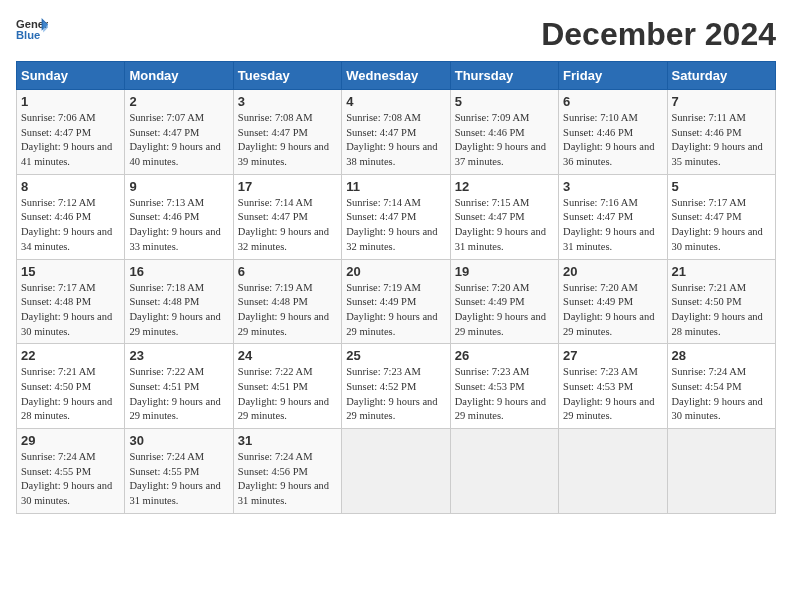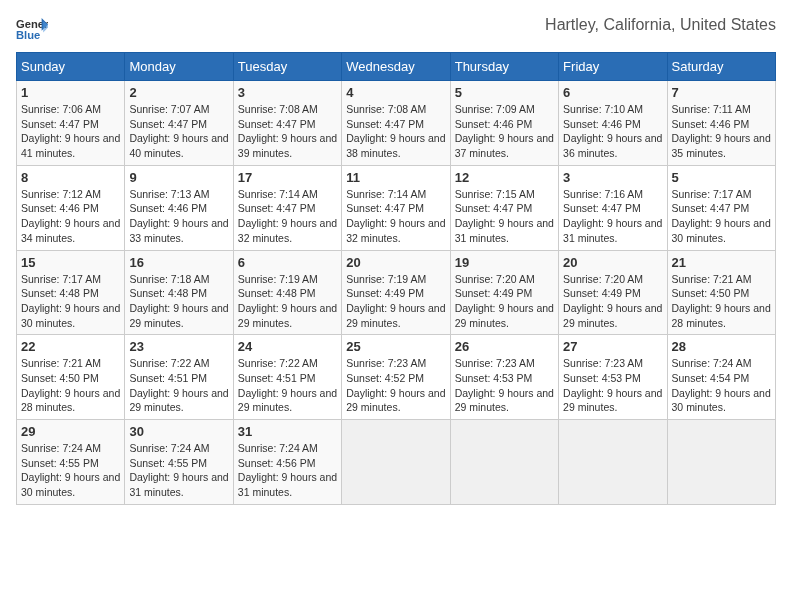--- a/index.html
+++ b/index.html
@@ -41,21 +41,21 @@
       width: 100%;
       border-collapse: collapse;
       font-size: 11px;
     }
     thead tr th {
       background-color: #2a6db5;
       color: #fff;
       padding: 6px 4px;
       text-align: left;
       font-size: 13px;
-      font-weight: normal;
+      font-weight: bold;
       border: 1px solid #1a5da5;
       margin-top: 20px;
     }
     tbody tr td {
       border: 1px solid #ccc;
       padding: 4px 4px;
       vertical-align: top;
       width: 14.28%;
       background: #fff;
     }
@@ -66,39 +66,40 @@
       font-size: 13px;
       font-weight: bold;
       color: #333;
       display: block;
       margin-bottom: 2px;
     }
     .day-info {
       font-size: 10.5px;
       color: #333;
       line-height: 1.4;
+      font-family: Liberation Serif, serif;
     }
     .empty-cell {
       background: #f0f0f0 !important;
     }
   </style>
 </head>
 <body>
 
 <div class="header-area">
   <div class="logo">
     <svg class="logo-icon" viewBox="0 0 40 34">
       <text x="0" y="14" font-size="14" font-weight="bold" fill="#333">General</text>
       <text x="0" y="28" font-size="14" font-weight="bold" fill="#2a6db5">Blue</text>
       <polygon points="32,2 40,10 32,18" fill="#2a6db5"></polygon>
       <polygon points="34,6 42,12 34,20" fill="#5599dd" opacity="0.6"></polygon>
     </svg>
   </div>
   <div class="title-area">
-    <div class="subtitle">Hartley, California, United States</div>
+    <div class="main-title">December 2024</div>
   </div>
 </div>
 
 <table>
   <thead>
     <tr>
     <th>Sunday</th>
         <th>Monday</th>
         <th>Tuesday</th>
         <th>Wednesday</th>

